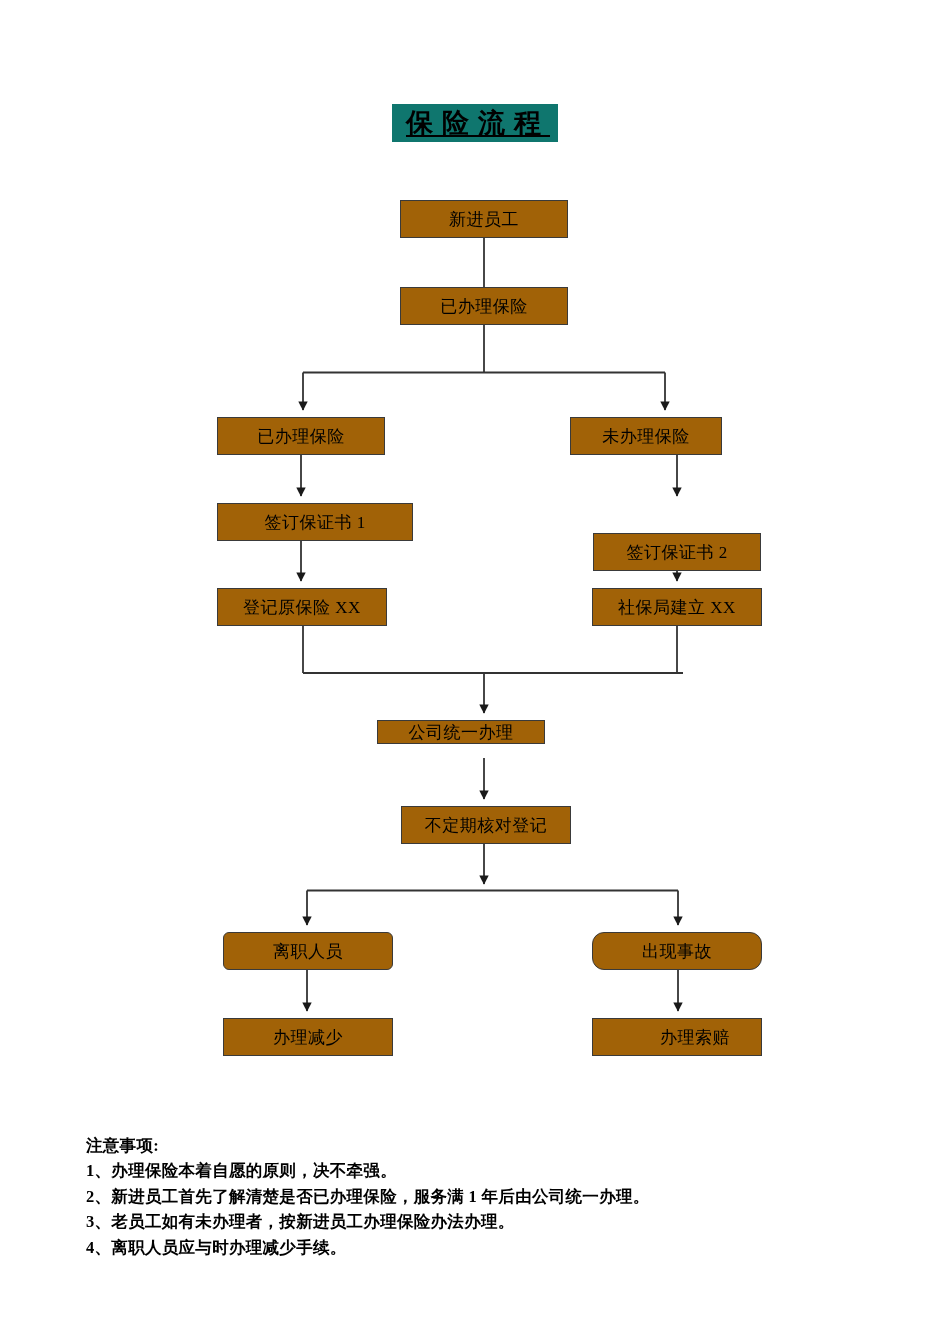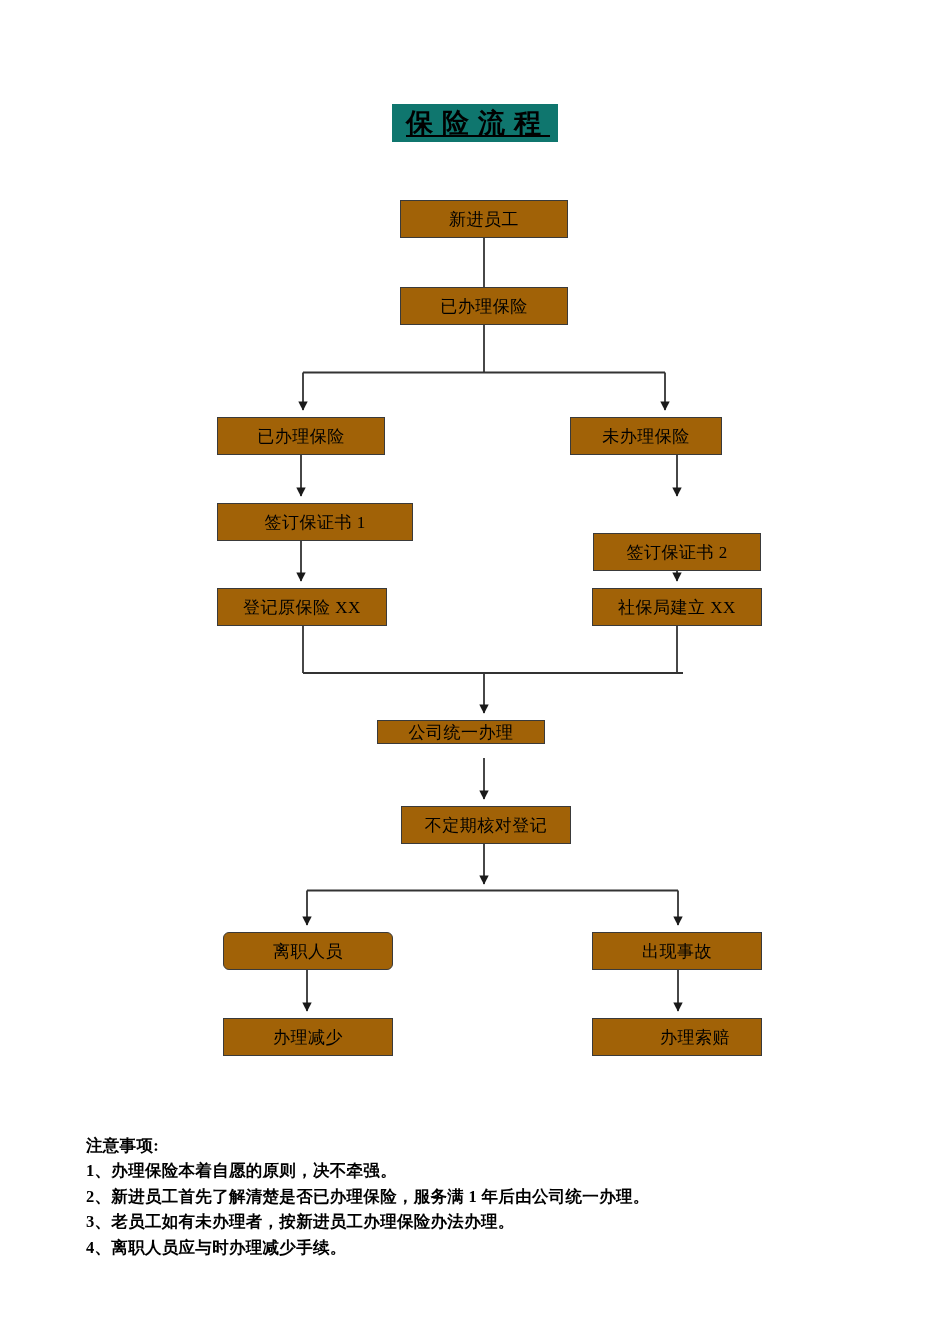--- a/index.html
+++ b/index.html
@@ -153,21 +153,21 @@
   <div class="node" style="left:217px; top:588px; width:170px; height:38px;">登记原保险 XX</div>
 
   <div class="node" style="left:592px; top:588px; width:170px; height:38px;">社保局建立 XX</div>
 
   <div class="node" style="left:377px; top:720px; width:168px; height:24px;">公司统一办理</div>
 
   <div class="node" style="left:401px; top:806px; width:170px; height:38px;">不定期核对登记</div>
 
   <div class="node" style="left:223px; top:932px; width:170px; height:38px;border-radius:6px;">离职人员</div>
 
-  <div class="node" style="left:592px; top:932px; width:170px; height:38px;">出现事故</div>
+  <div class="node" style="left:592px; top:932px; width:170px; height:38px;border-radius:12px;">出现事故</div>
 
   <div class="node" style="left:223px; top:1018px; width:170px; height:38px;">办理减少</div>
 
   <div class="node" style="left:592px; top:1018px; width:170px; height:38px;padding-left:36px;">办理索赔</div>
 
 </div>
 
 <div id="notes">
   <div class="notes-title">注意事项:</div>
   <div class="note-line">1、办理保险本着自愿的原则，决不牵强。</div>

